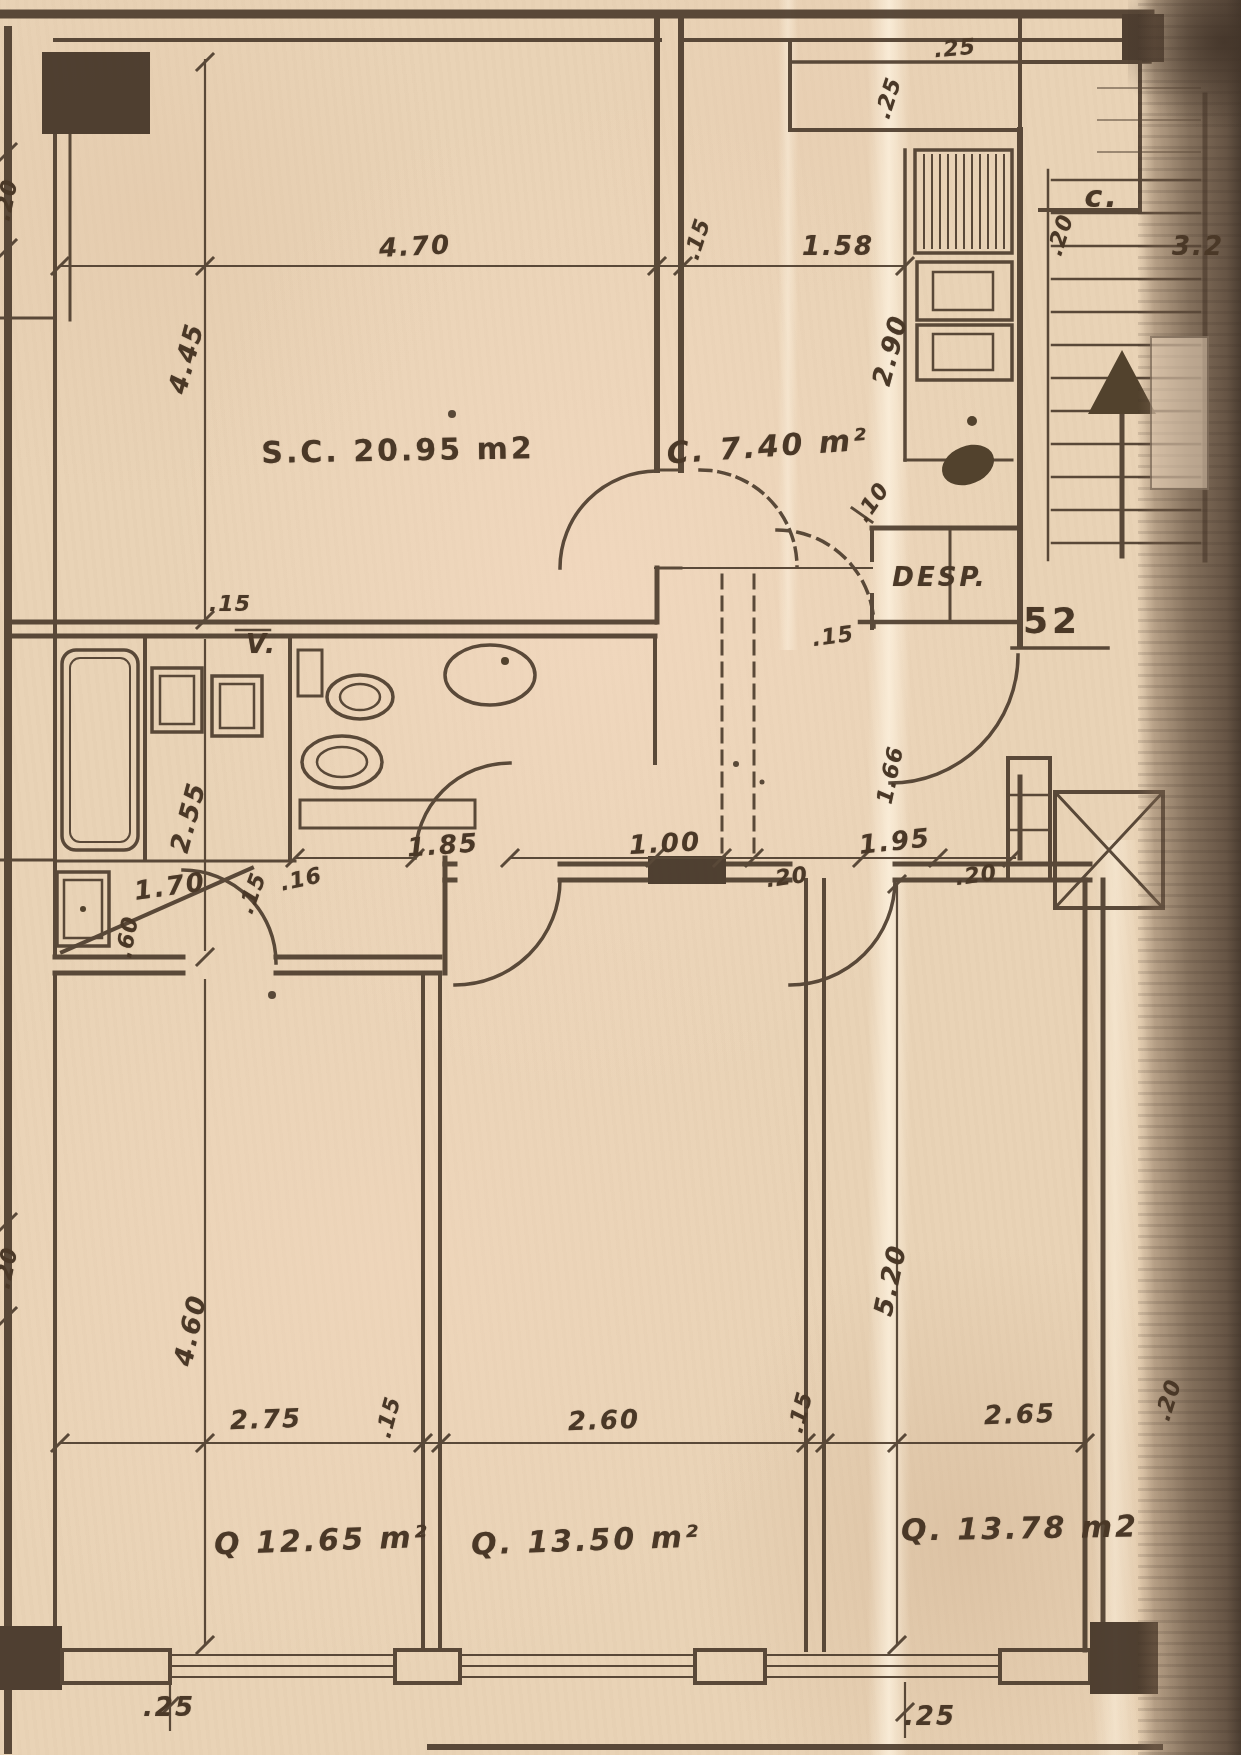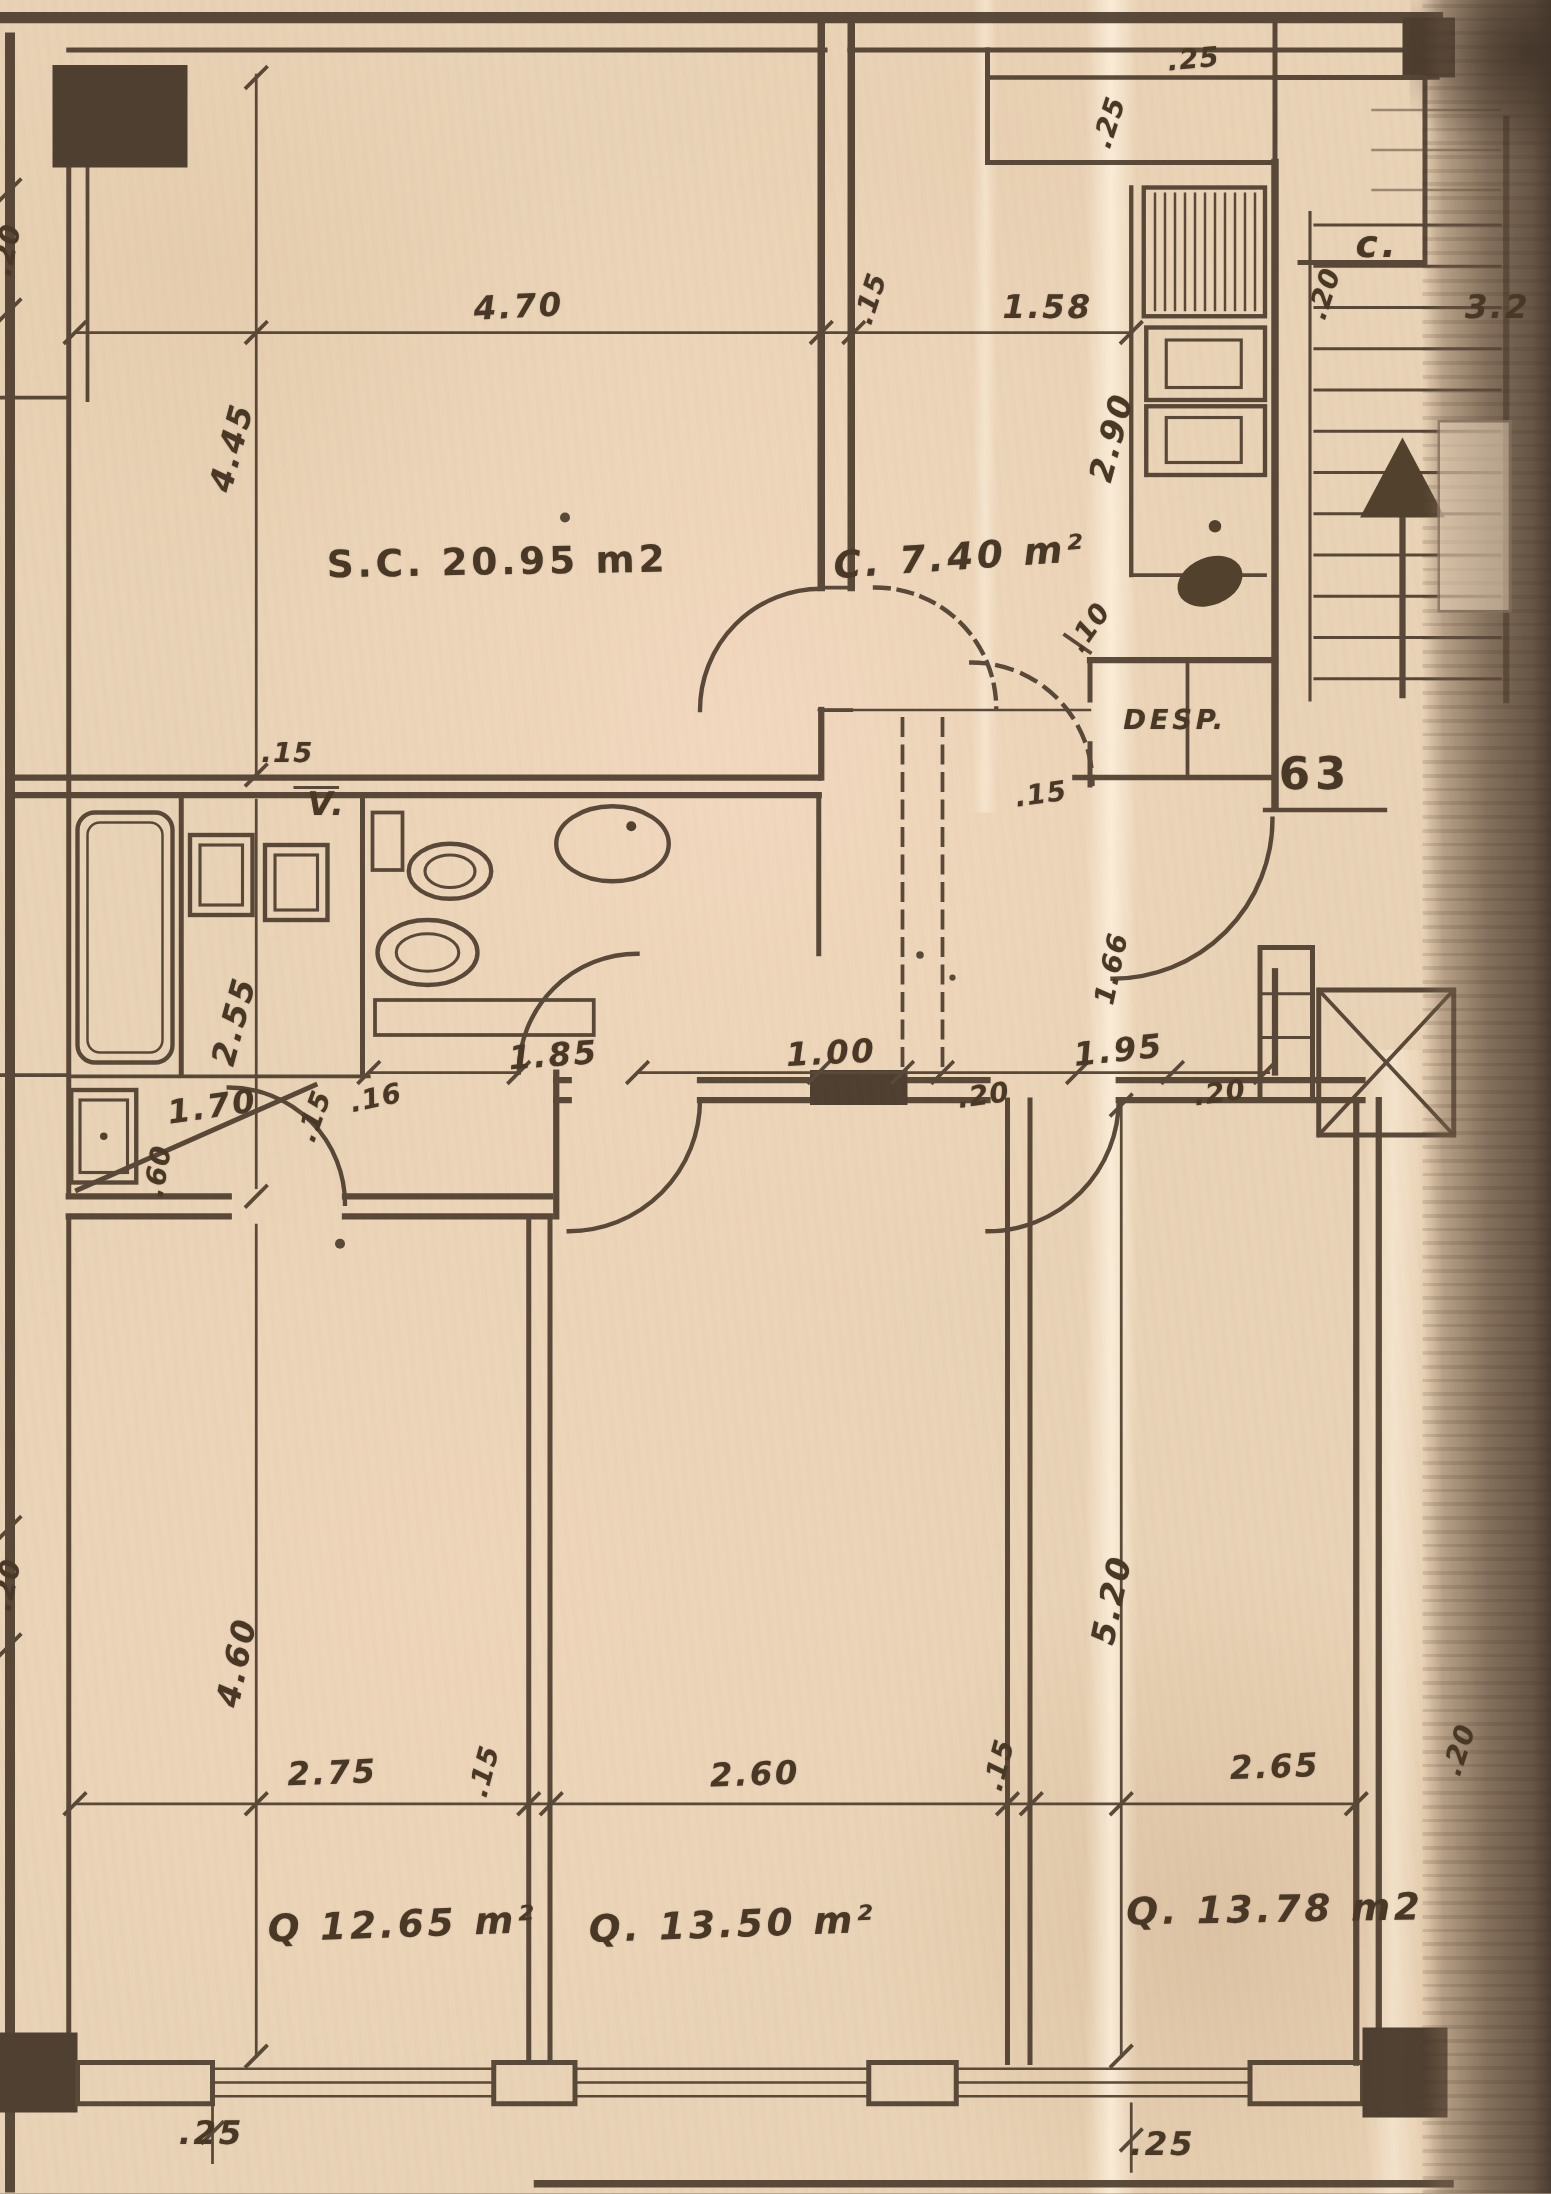--- a/index.html
+++ b/index.html
@@ -219,27 +219,27 @@
   </svg>
 
   <div class="streak-a"></div>
   <div class="streak-c"></div>
   <div class="band"></div>
   <div class="band-top"></div>
   <div class="win-ghost"></div>
 
   <div class="rlbl" style="left:398px;top:450px;--r:-1deg;font-style:normal">S.C. 20.95 m2</div>
   <div class="rlbl" style="left:768px;top:446px;--r:-4deg">C. 7.40 m²</div>
-  <div class="rlbl" style="left:940px;top:577px;font-size:22px">DESP.</div>
+  <div class="rlbl" style="left:940px;top:577px;font-size:26px">DESP.</div>
   <div class="rlbl" style="left:1102px;top:196px;z-index:9">c.</div>
   <div class="rlbl" style="left:262px;top:644px;font-size:26px">V.</div>
   <div class="rlbl" style="left:322px;top:1540px;--r:-2deg">Q 12.65 m²</div>
   <div class="rlbl" style="left:586px;top:1540px;--r:-2deg">Q. 13.50 m²</div>
   <div class="rlbl" style="left:1020px;top:1528px;--r:-1deg">Q. 13.78 m2</div>
-  <div class="sheet" style="left:1052px;top:620px">63</div>
+  <div class="sheet" style="left:1052px;top:620px">52</div>
 
   <div class="lbl" style="left:415px;top:246px;--r:-3deg">4.70</div>
   <div class="lbl sm" style="left:697px;top:239px;--r:-72deg">.15</div>
   <div class="lbl" style="left:838px;top:246px">1.58</div>
   <div class="lbl sm" style="left:955px;top:48px;--r:-5deg">.25</div>
   <div class="lbl sm" style="left:888px;top:98px;--r:-72deg">.25</div>
   <div class="lbl sm" style="left:1060px;top:235px;--r:-72deg;z-index:9">.20</div>
   <div class="lbl" style="left:1198px;top:246px;z-index:9">3.2</div>
   <div class="lbl" style="left:186px;top:358px;--r:-75deg">4.45</div>
   <div class="lbl" style="left:890px;top:350px;--r:-75deg">2.90</div>

